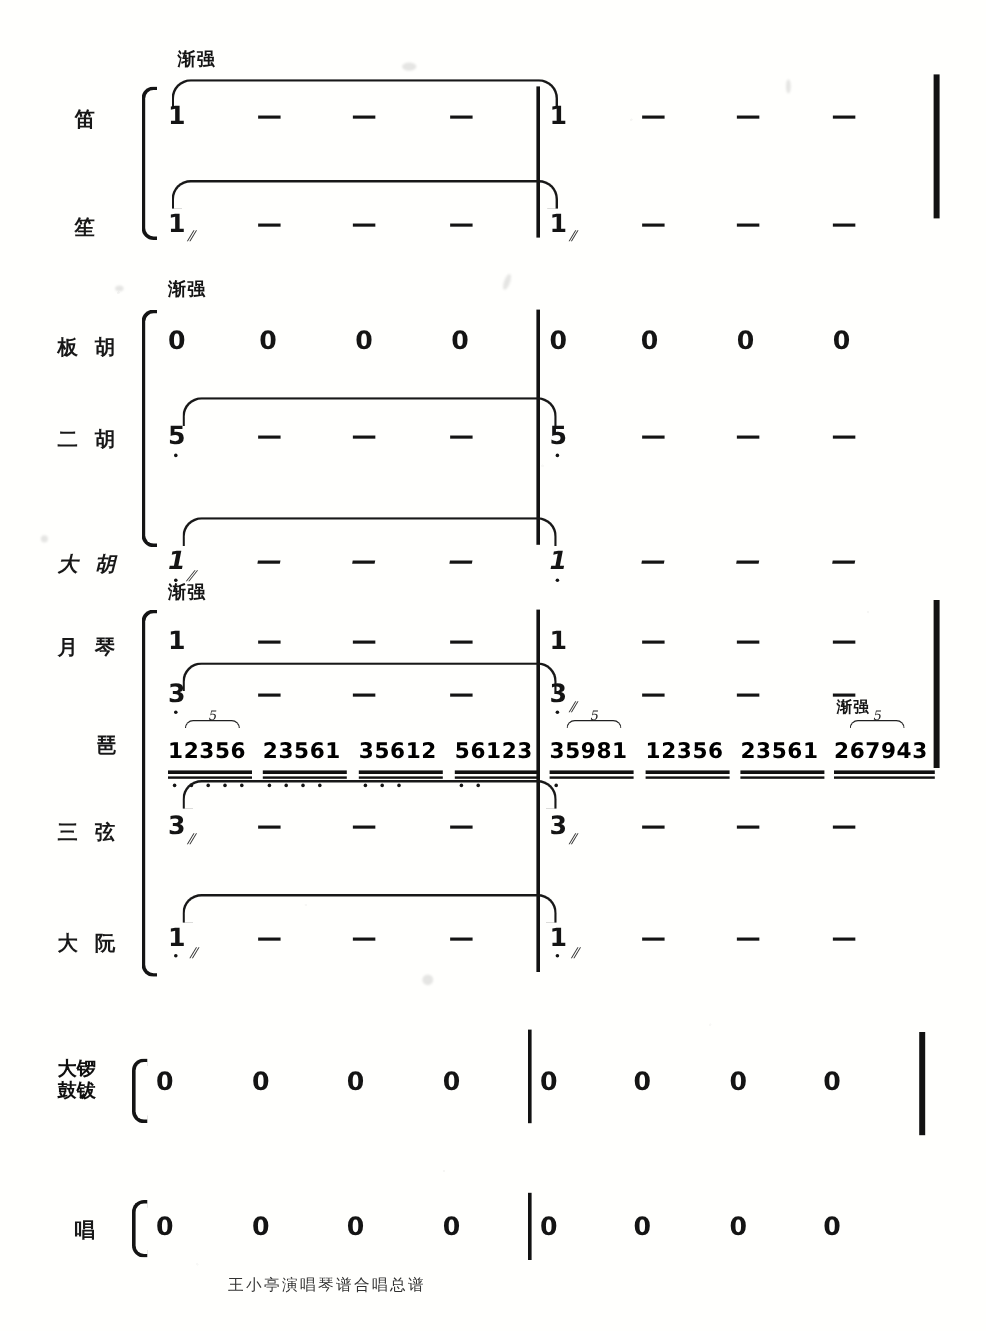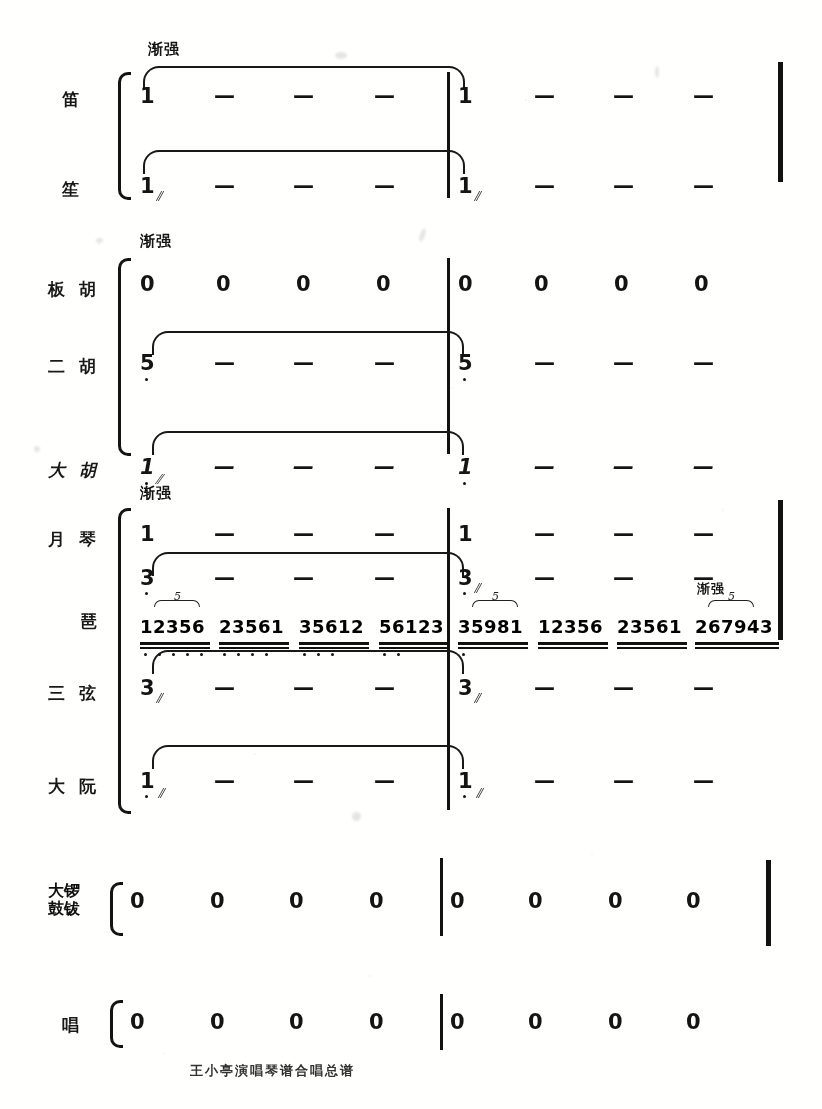--- a/index.html
+++ b/index.html
@@ -178,21 +178,21 @@
     border-right: 1.5px solid #222;
     border-top-left-radius: 8px;
     border-top-right-radius: 8px;
     height: 6px;
   }
   .footer-text {
     position: absolute;
     left: 190px;
     top: 1062px;
     font-size: 13px;
-    font-weight: 700;
+    font-weight: 400;
     color: #333;
     letter-spacing: 2px;
     filter: blur(.3px);
   }
   .smudge {
     position: absolute;
     background: rgba(0,0,0,.10);
     border-radius: 50%;
     filter: blur(1px);
   }

